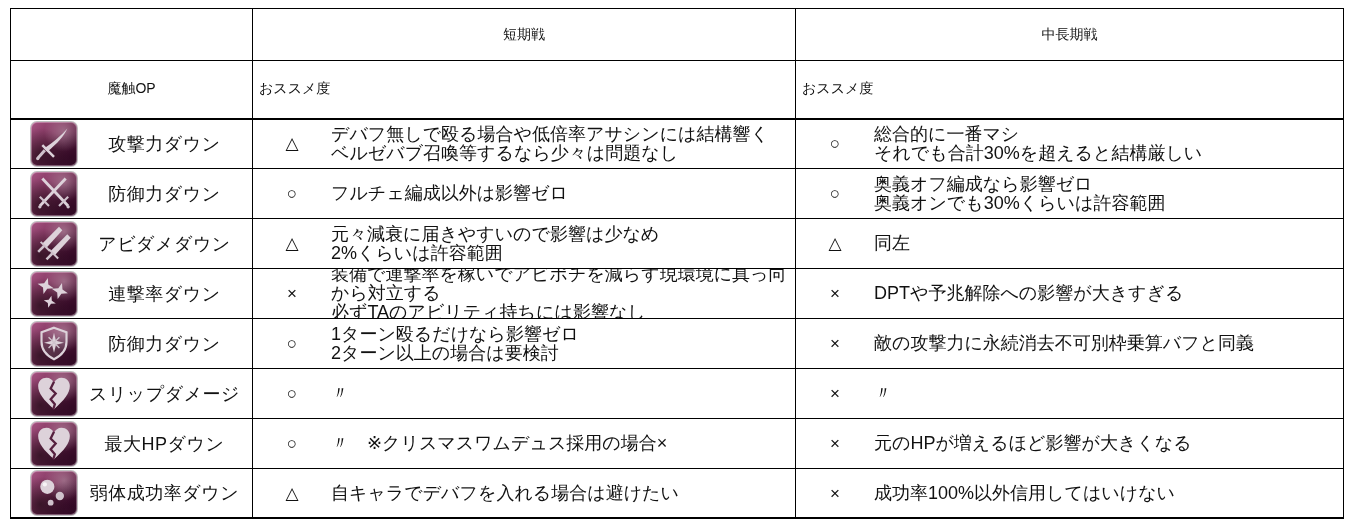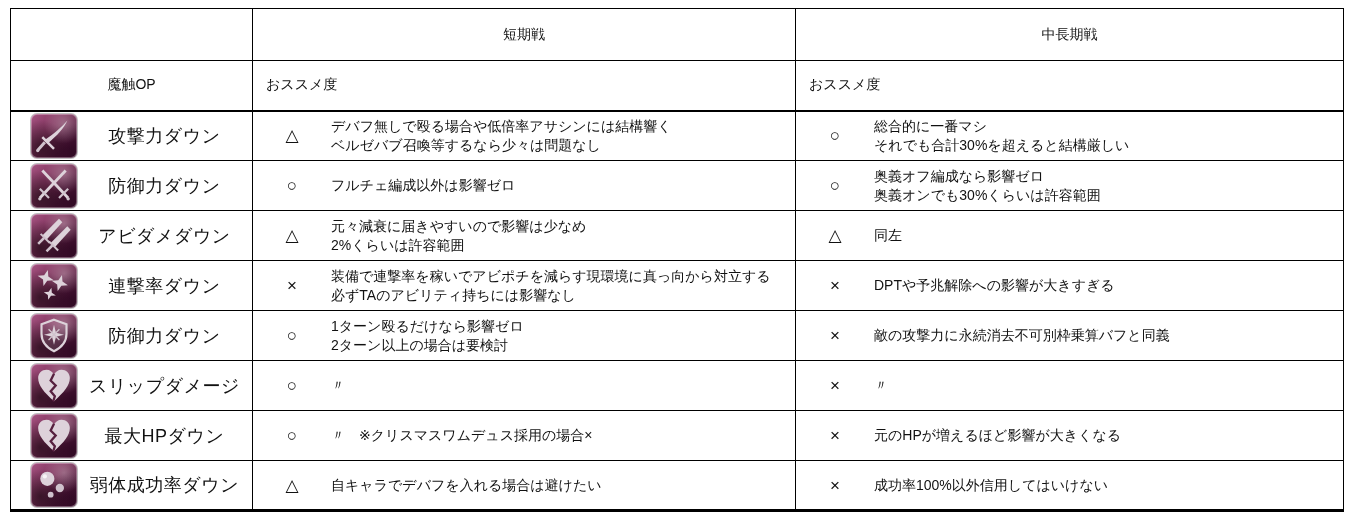--- a/index.html
+++ b/index.html
@@ -2,40 +2,40 @@
 <html><head>
 <meta charset="utf-8">
 <style>
   * { margin:0; padding:0; box-sizing:border-box; }
   html,body { width:1350px; height:519px; background:#ffffff; overflow:hidden;
     font-family:"Liberation Sans","DejaVu Sans",sans-serif; color:#111; }
   table { position:absolute; left:10px; top:8px; width:1333px;
     border-collapse:collapse; table-layout:fixed; border:1px solid #000; border-bottom:3px solid #000; }
   th, td { border:1px solid #000; padding:0; vertical-align:middle; overflow:hidden;margin-top:48px; }
   tr.h1 { height:52px; }
-  tr.h2 { height:50px; }
+  tr.h2 { height:58px; }
   tr.h2 th { border-bottom:2px solid #000; }
   tbody tr { height:50px; }
   th { font-weight:400; font-size:14px; }
   th.center { text-align:center; }
-  th.rec { text-align:left; padding-left:13px; }
+  th.rec { text-align:left; padding-left:6px; }
   .name-wrap { display:flex; align-items:center; height:48px; padding-left:20px; }
   .op-icon { width:46px; height:44px; flex:none; border-radius:6px;
     display:flex; align-items:center; justify-content:center;
     background:
       radial-gradient(circle at 72% 22%, rgba(255,255,255,.30), rgba(255,255,255,0) 42%),
       radial-gradient(circle at 20% 75%, rgba(0,0,0,.50), rgba(0,0,0,0) 55%),
       radial-gradient(circle at 85% 80%, rgba(40,5,30,.6), rgba(0,0,0,0) 50%),
       linear-gradient(135deg,#a85584 0%,#7c3059 40%,#4b1536 75%,#310b24 100%);
     box-shadow: inset 0 0 0 1px rgba(255,230,245,.35), 0 0 0 1px rgba(0,0,0,.25); }
   .op-icon svg { display:block; }
   .op-name { flex:1; text-align:center; font-size:18px; letter-spacing:.5px; }
   .rate-wrap { display:flex; align-items:center; height:48px; }
   .rating { width:78px; flex:none; text-align:center; font-size:17px; line-height:1; }
-  .note { flex:1; font-size:14px; line-height:19px; white-space:pre-line; padding-right:6px; }
+  .note { flex:1; font-size:18px; line-height:19px; white-space:pre-line; padding-right:6px; }
 </style>
 </head>
 <body>
 
 <table>
   <colgroup>
       <col style="width:242px">
       <col style="width:543px">
       <col style="width:548px">
     </colgroup>

